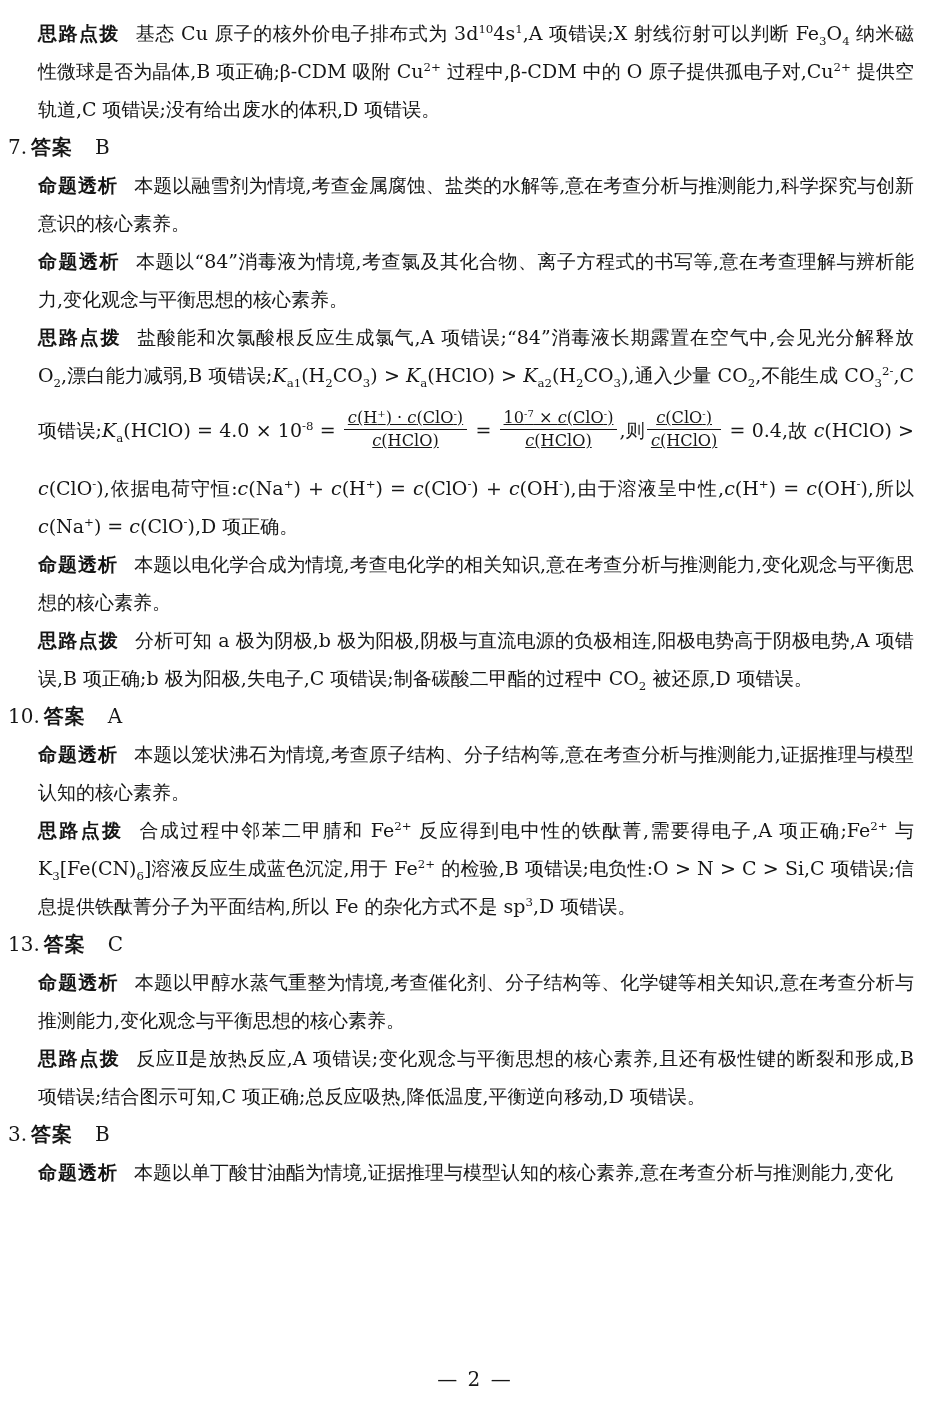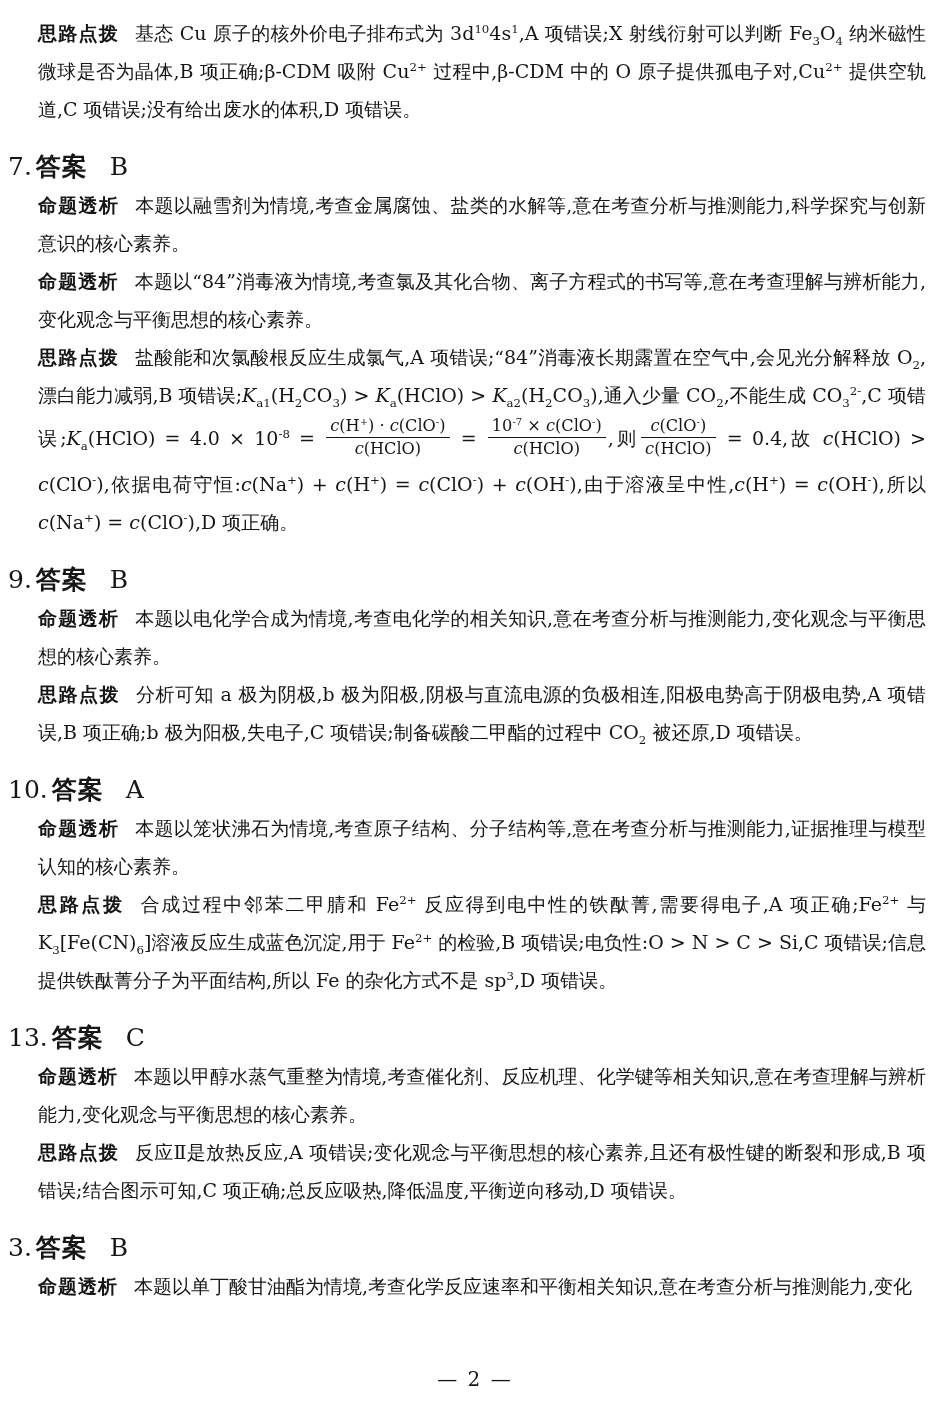--- a/index.html
+++ b/index.html
@@ -8,34 +8,33 @@
     background: #ffffff;
   }
   .page {
     position: relative;
     width: 950px;
     height: 1407px;
     box-sizing: border-box;
     background: #ffffff;
     color: #161616;
     font-family: "DejaVu Serif", "Liberation Serif", serif;
-    padding: 14px 24px 0 8px;
+    padding: 14px 36px 0 8px;
     overflow: hidden;
   }
   .para {
     margin: 0 0 0 30px;
     font-size: 19px;
     line-height: 38px;
     text-align: justify;
   }
   .answer-line {
-    font-size: 25px;
+    font-size: 20px;
     line-height: 38px;
     white-space: nowrap;
-    margin-top: 20px;
   }
   .q-num {
     display: inline-block;
     margin-right: 4px;
   }
   .label {
     font-weight: 700;
     font-family: "DejaVu Sans", "Liberation Sans", sans-serif;
     letter-spacing: 1px;
   }
@@ -55,23 +54,24 @@
   i {
     font-style: italic;
     font-family: "DejaVu Serif", "Liberation Serif", serif;
   }
   .frac {
     display: inline-block;
     vertical-align: middle;
     text-align: center;
     font-size: 0.85em;
     line-height: 1.25;
-    margin: 4px 2px;
+    margin: 16px 2px;
     position: relative;
     top: -2px;
+    text-decoration: underline;
   }
   .frac .fn {
     display: block;
     border-bottom: 1.3px solid #161616;
     padding: 0 4px 1px 4px;
   }
   .frac .fd {
     display: block;
     padding: 1px 4px 0 4px;
   }
@@ -107,23 +107,20 @@
   <section>
     <p class="para">
       <span class="label">命题透析</span><span>本题以“84”消毒液为情境,考查氯及其化合物、离子方程式的书写等,意在考查理解与辨析能力,变化观念与平衡思想的核心素养。</span>
     </p>
     <p class="para">
       <span class="label">思路点拨</span><span>盐酸能和次氯酸根反应生成氯气,A 项错误;“84”消毒液长期露置在空气中,会见光分解释放 O<sub>2</sub>,漂白能力减弱,B 项错误;<i>K</i><sub>a1</sub>(H<sub>2</sub>CO<sub>3</sub>) &gt; <i>K</i><sub>a</sub>(HClO) &gt; <i>K</i><sub>a2</sub>(H<sub>2</sub>CO<sub>3</sub>),通入少量 CO<sub>2</sub>,不能生成 CO<sub>3</sub><sup>2-</sup>,C 项错误;<i>K</i><sub>a</sub>(HClO) = 4.0 × 10<sup>-8</sup> = <span class="frac"><span class="fn"><i>c</i>(H<sup>+</sup>) · <i>c</i>(ClO<sup>-</sup>)</span><span class="fd"><i>c</i>(HClO)</span></span> = <span class="frac"><span class="fn">10<sup>-7</sup> × <i>c</i>(ClO<sup>-</sup>)</span><span class="fd"><i>c</i>(HClO)</span></span>,则<span class="frac"><span class="fn"><i>c</i>(ClO<sup>-</sup>)</span><span class="fd"><i>c</i>(HClO)</span></span> = 0.4,故 <i>c</i>(HClO) &gt; <i>c</i>(ClO<sup>-</sup>),依据电荷守恒:<i>c</i>(Na<sup>+</sup>) + <i>c</i>(H<sup>+</sup>) = <i>c</i>(ClO<sup>-</sup>) + <i>c</i>(OH<sup>-</sup>),由于溶液呈中性,<i>c</i>(H<sup>+</sup>) = <i>c</i>(OH<sup>-</sup>),所以 <i>c</i>(Na<sup>+</sup>) = <i>c</i>(ClO<sup>-</sup>),D 项正确。</span>
     </p>
   </section>
 
   <section>
-    <div class="answer-line">
-      <span class="q-num">9.</span><span class="label">答案</span><span class="answer-letter">B</span>
-    </div>
     <p class="para">
       <span class="label">命题透析</span><span>本题以电化学合成为情境,考查电化学的相关知识,意在考查分析与推测能力,变化观念与平衡思想的核心素养。</span>
     </p>
     <p class="para">
       <span class="label">思路点拨</span><span>分析可知 a 极为阴极,b 极为阳极,阴极与直流电源的负极相连,阳极电势高于阴极电势,A 项错误,B 项正确;b 极为阳极,失电子,C 项错误;制备碳酸二甲酯的过程中 CO<sub>2</sub> 被还原,D 项错误。</span>
     </p>
   </section>
 
   <section>
     <div class="answer-line">
@@ -135,31 +132,31 @@
     <p class="para">
       <span class="label">思路点拨</span><span>合成过程中邻苯二甲腈和 Fe<sup>2+</sup> 反应得到电中性的铁酞菁,需要得电子,A 项正确;Fe<sup>2+</sup> 与 K<sub>3</sub>[Fe(CN)<sub>6</sub>]溶液反应生成蓝色沉淀,用于 Fe<sup>2+</sup> 的检验,B 项错误;电负性:O &gt; N &gt; C &gt; Si,C 项错误;信息提供铁酞菁分子为平面结构,所以 Fe 的杂化方式不是 sp<sup>3</sup>,D 项错误。</span>
     </p>
   </section>
 
   <section>
     <div class="answer-line">
       <span class="q-num">13.</span><span class="label">答案</span><span class="answer-letter">C</span>
     </div>
     <p class="para">
-      <span class="label">命题透析</span><span>本题以甲醇水蒸气重整为情境,考查催化剂、反应机理、化学键等相关知识,意在考查理解与辨析能力,变化观念与平衡思想的核心素养。</span>
+      <span class="label">命题透析</span><span>本题以甲醇水蒸气重整为情境,考查催化剂、分子结构等、化学键等相关知识,意在考查分析与推测能力,变化观念与平衡思想的核心素养。</span>
     </p>
     <p class="para">
       <span class="label">思路点拨</span><span>反应Ⅱ是放热反应,A 项错误;变化观念与平衡思想的核心素养,且还有极性键的断裂和形成,B 项错误;结合图示可知,C 项正确;总反应吸热,降低温度,平衡逆向移动,D 项错误。</span>
     </p>
   </section>
 
   <section>
     <div class="answer-line">
       <span class="q-num">3.</span><span class="label">答案</span><span class="answer-letter">B</span>
     </div>
     <p class="para">
-      <span class="label">命题透析</span><span>本题以单丁酸甘油酯为情境,考查化学反应速率和平衡相关知识,意在考查分析与推测能力,变化</span>
+      <span class="label">命题透析</span><span>本题以单丁酸甘油酯为情境,证据推理与模型认知的核心素养,意在考查分析与推测能力,变化</span>
     </p>
   </section>
 
   <div class="footer">— 2 —</div>
 
 </div>
 
 </body></html>

